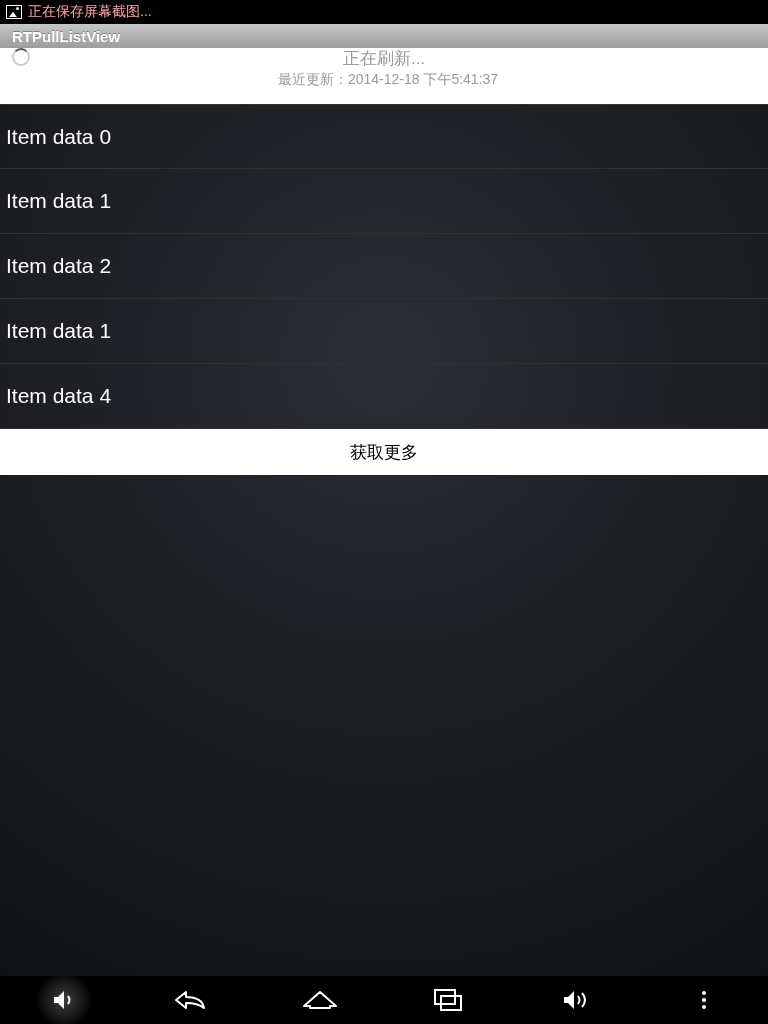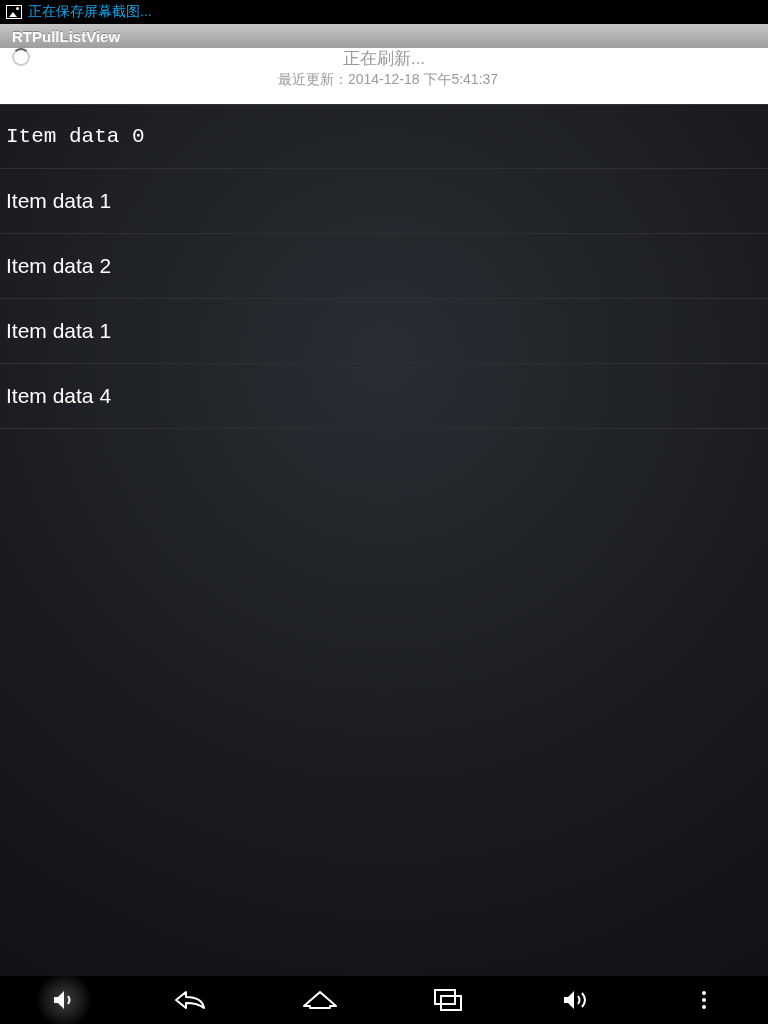--- a/index.html
+++ b/index.html
@@ -14,21 +14,21 @@
     width: 768px;
     height: 1024px;
     display: flex;
     flex-direction: column;
     background: radial-gradient(ellipse 120% 90% at 50% 35%, #2a2d33 0%, #1a1c20 45%, #0b0c0e 100%);
   }
   
   .status-bar {
     height: 24px;
     background: #000;
-    color: #0ea5e9;
+    color: #fca5a5;
     display: flex;
     align-items: center;
     padding: 0 6px;
     font-size: 14px;
     gap: 6px;
   }
   .status-bar .pic-icon {
     width: 16px; height: 14px;
     border: 1.5px solid #fff;
     position: relative;
@@ -100,21 +100,21 @@
     height: 65px;
     display: flex;
     align-items: center;
     padding: 0 6px;
     color: #fff;
     font-size: 21px;
     font-weight: 400;
     border-bottom: 1px solid #2e3034;
     background: transparent;
   }
-  .list-item:first-child { border-top: 1px solid #2e3034; font-family: Liberation Mono, monospace; }
+  .list-item:first-child { border-top: 1px solid #2e3034; }
   
   .load-more {
     background: #fff;
     color: #000;
     height: 46px;
     display: flex;
     align-items: center;
     justify-content: center;
     font-size: 17px;
     font-weight: 500;
@@ -188,20 +188,23 @@
       <span>Item data 2</span>
     </div>
     <div class="list-item">
       <span>Item data 1</span>
     </div>
     <div class="list-item">
       <span>Item data 4</span>
     </div>
   </div>
 
+  <div class="load-more">
+    <span>获取更多</span>
+  </div>
 
   <div class="empty"></div>
 
   <div class="nav-bar">
     <div class="nav-btn highlight">
       <svg width="28" height="28" viewBox="0 0 28 28">
         <path d="M4 11 L8 11 L14 5 L14 23 L8 17 L4 17 Z" fill="#fff" stroke="none"></path>
         <path d="M18 10 Q21 14 18 18" stroke="#fff" fill="none" stroke-width="2"></path>
       </svg>
     </div>

